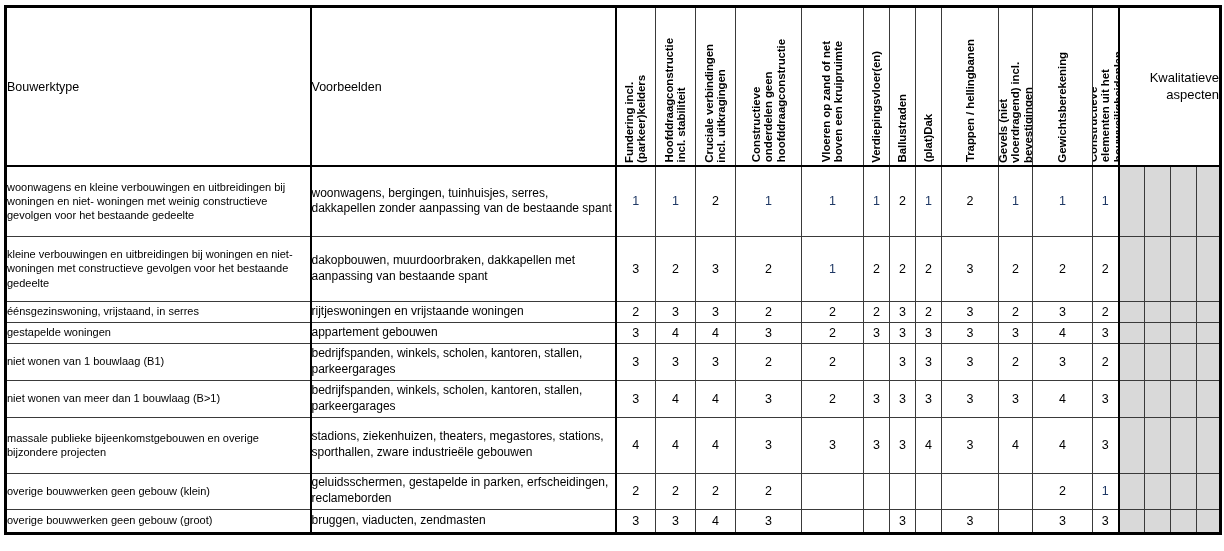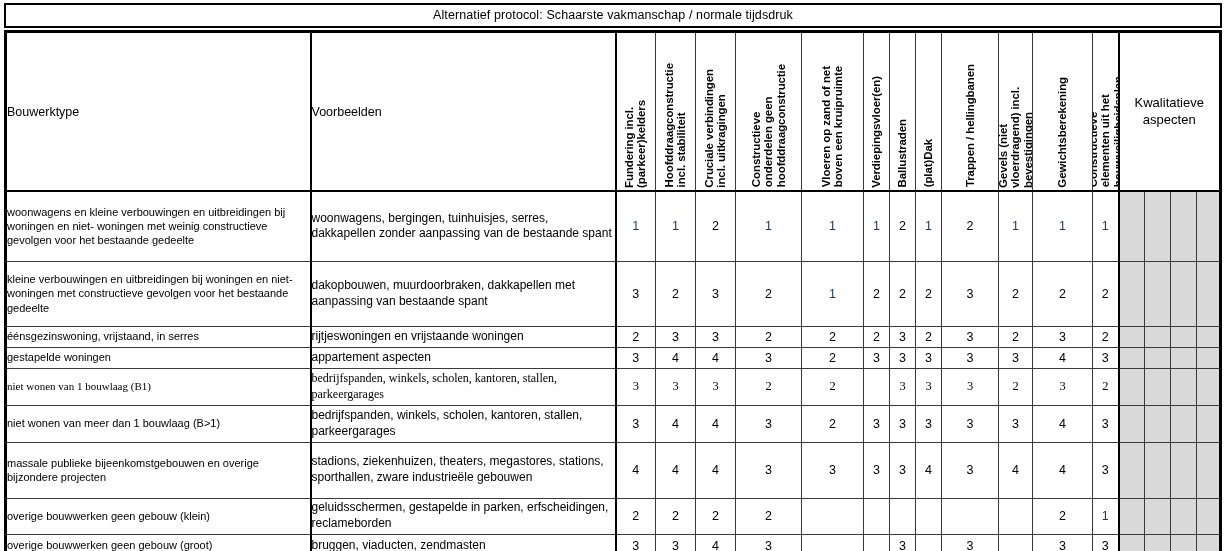--- a/index.html
+++ b/index.html
@@ -67,21 +67,21 @@
     font-weight:bold;
     line-height:1.08;
     white-space:pre-line;
     text-align:left;
     letter-spacing:-0.1px;
     padding-bottom:2px;
   }
   .qual-head{
     font-size:13px;
     font-weight:bold;
-    text-align:center;
+    text-align:right;
     vertical-align:bottom;
     padding-bottom:4px;
     line-height:1.25;
     border-left:2px solid #000 !important;
   }
 
   
   .c-type{
     font-size:11px;
     line-height:1.30;
@@ -108,27 +108,20 @@
   .v2{background:#ffff00;color:#000;}
   .v3{background:#ffab00;color:#000;}
   .v4{background:#ff0000;color:#000;}
   .vblank{background:#d9d9d9;}
 </style>
 </head>
 <body>
 
 <div id="root">
 
-  <table class="title-table">
-    <tbody>
-        <tr>
-      <td class="title-cell">Alternatief protocol: Schaarste vakmanschap / normale tijdsdruk</td>
-    </tr>
-  </tbody>
-    </table>
 
   <table class="grid">
     <colgroup>
       <col style="width:305px">
       <col style="width:305px">
       <col style="width:40px">
         <col style="width:40px">
         <col style="width:40px">
       <col style="width:66px">
         <col style="width:62px">
@@ -281,39 +274,39 @@
           <td class="c-val v2">2</td>
           <td class="c-val v3">3</td>
           <td class="c-val v2">2</td>
           <td class="c-val c-qual first-qual">&nbsp;</td>
           <td class="c-val c-qual">&nbsp;</td>
           <td class="c-val c-qual">&nbsp;</td>
           <td class="c-val c-qual">&nbsp;</td>
         </tr>
         <tr style="height: 21px;">
           <td class="c-type">gestapelde woningen</td>
-          <td class="c-ex">appartement aspecten</td>
-          <td class="c-val v3">3</td>
-          <td class="c-val v4">4</td>
-          <td class="c-val v4">4</td>
-          <td class="c-val v3">3</td>
-          <td class="c-val v2">2</td>
-          <td class="c-val v3">3</td>
-          <td class="c-val v3">3</td>
-          <td class="c-val v3">3</td>
-          <td class="c-val v3">3</td>
-          <td class="c-val v3">3</td>
-          <td class="c-val v4">4</td>
-          <td class="c-val v3">3</td>
-          <td class="c-val c-qual first-qual">&nbsp;</td>
-          <td class="c-val c-qual">&nbsp;</td>
-          <td class="c-val c-qual">&nbsp;</td>
-          <td class="c-val c-qual">&nbsp;</td>
-        </tr>
-        <tr style="height: 37px; font-family: Liberation Serif, serif;">
+          <td class="c-ex">appartement gebouwen</td>
+          <td class="c-val v3">3</td>
+          <td class="c-val v4">4</td>
+          <td class="c-val v4">4</td>
+          <td class="c-val v3">3</td>
+          <td class="c-val v2">2</td>
+          <td class="c-val v3">3</td>
+          <td class="c-val v3">3</td>
+          <td class="c-val v3">3</td>
+          <td class="c-val v3">3</td>
+          <td class="c-val v3">3</td>
+          <td class="c-val v4">4</td>
+          <td class="c-val v3">3</td>
+          <td class="c-val c-qual first-qual">&nbsp;</td>
+          <td class="c-val c-qual">&nbsp;</td>
+          <td class="c-val c-qual">&nbsp;</td>
+          <td class="c-val c-qual">&nbsp;</td>
+        </tr>
+        <tr style="height: 37px;">
           <td class="c-type">niet wonen van 1 bouwlaag (B1)</td>
           <td class="c-ex">bedrijfspanden, winkels, scholen, kantoren, stallen, parkeergarages</td>
           <td class="c-val v3">3</td>
           <td class="c-val v3">3</td>
           <td class="c-val v3">3</td>
           <td class="c-val v2">2</td>
           <td class="c-val v2">2</td>
           <td class="c-val vblank"></td>
           <td class="c-val v3">3</td>
           <td class="c-val v3">3</td>

